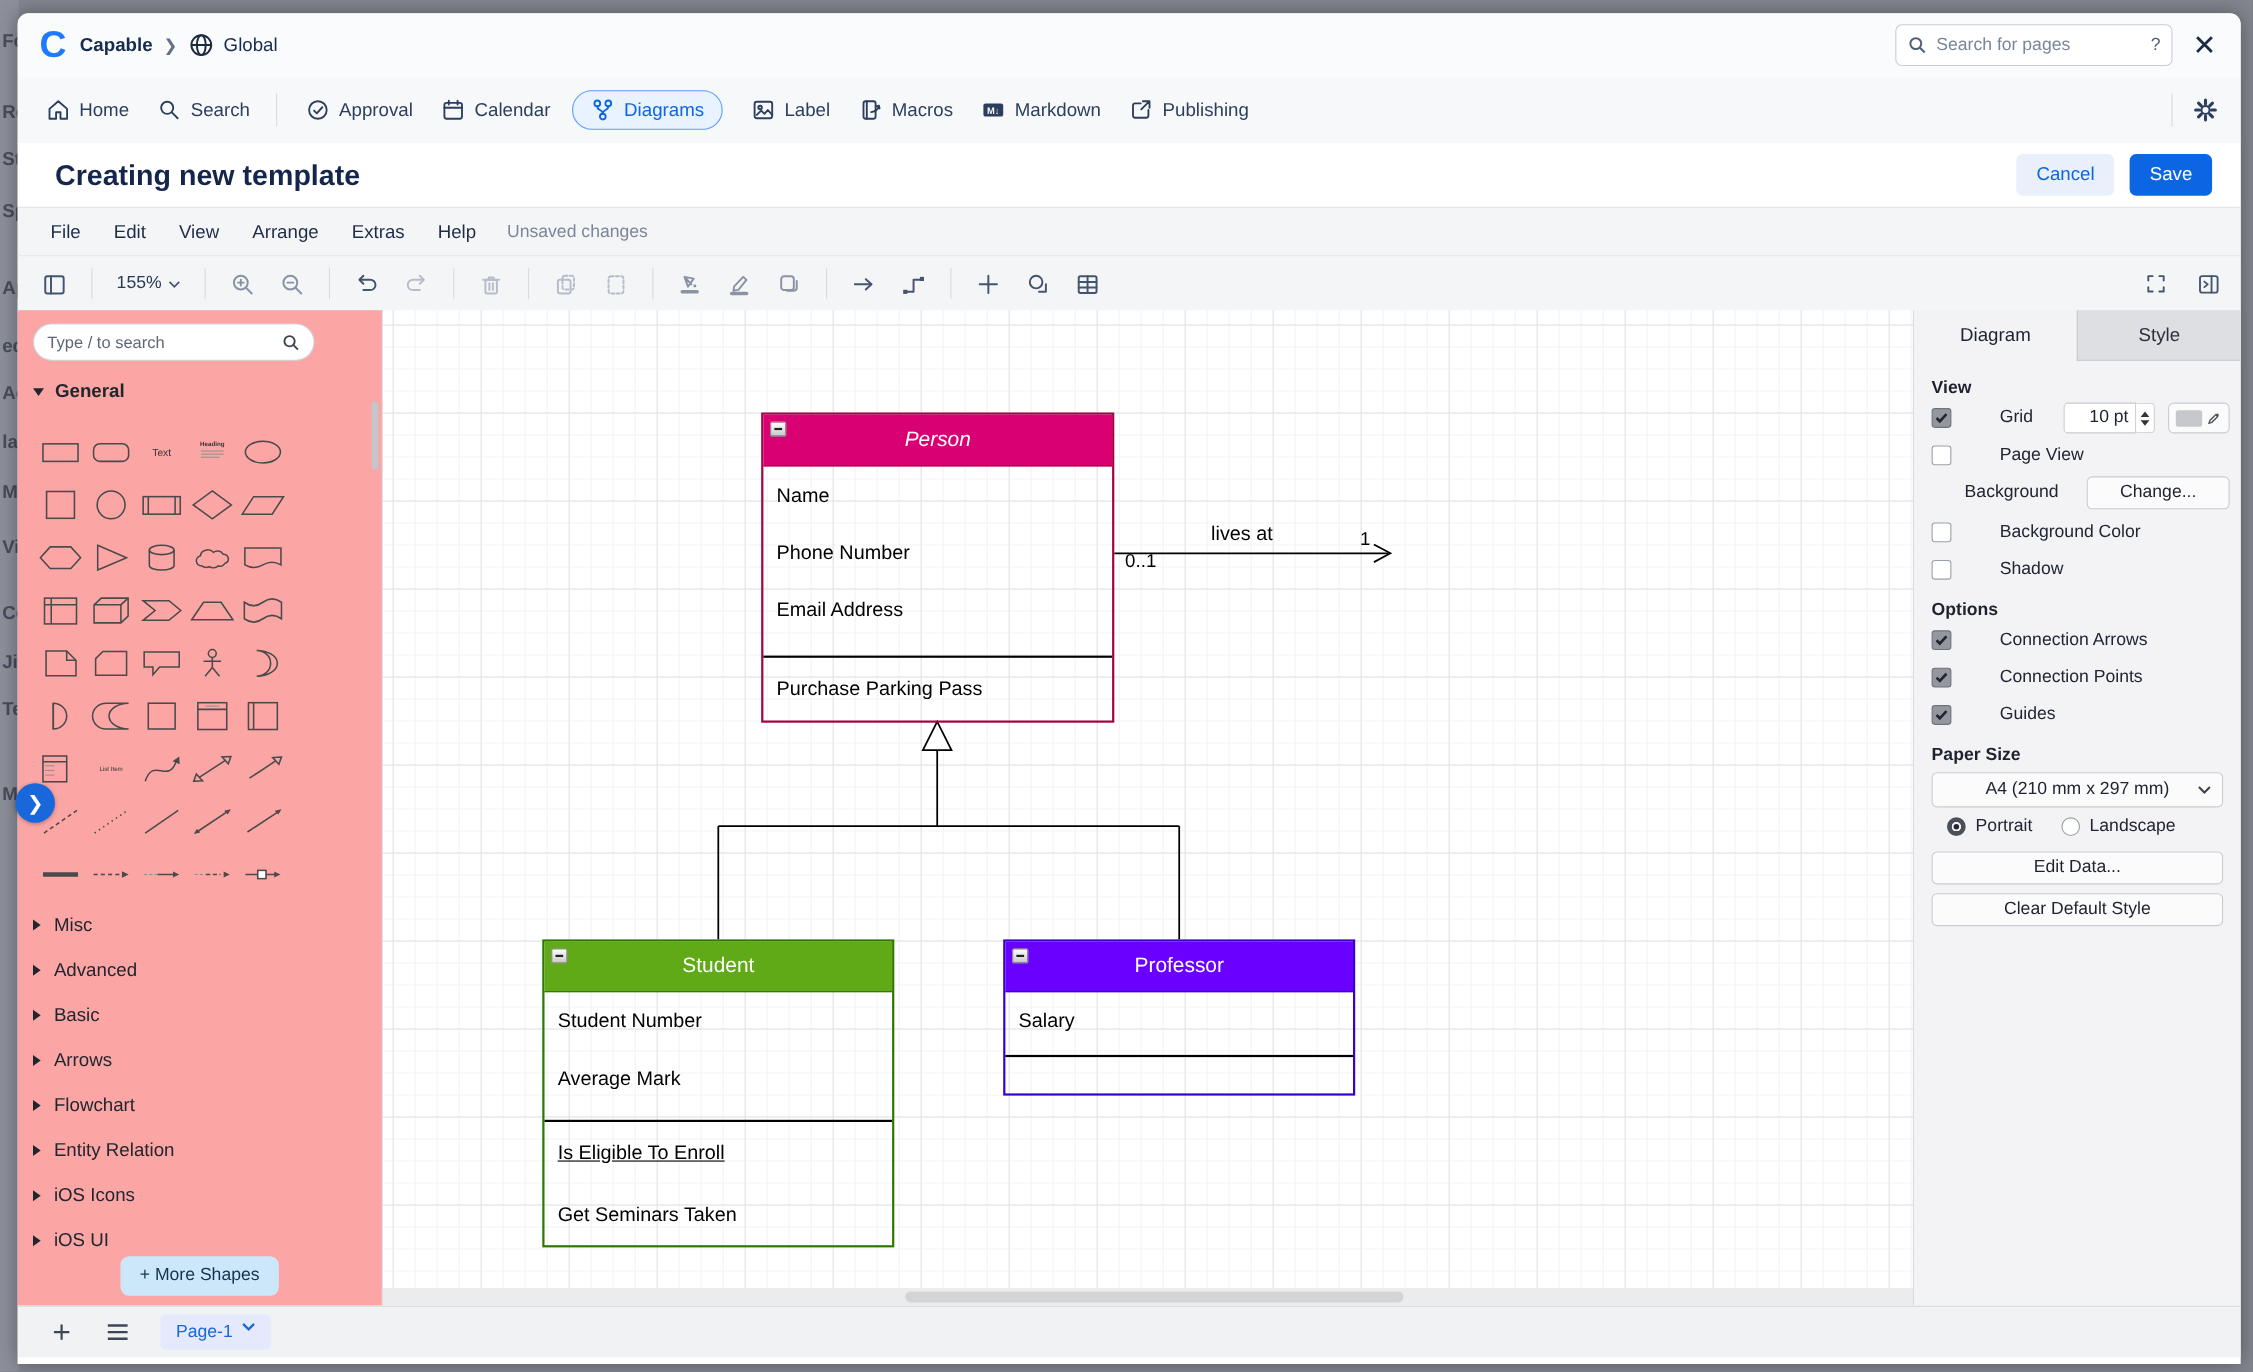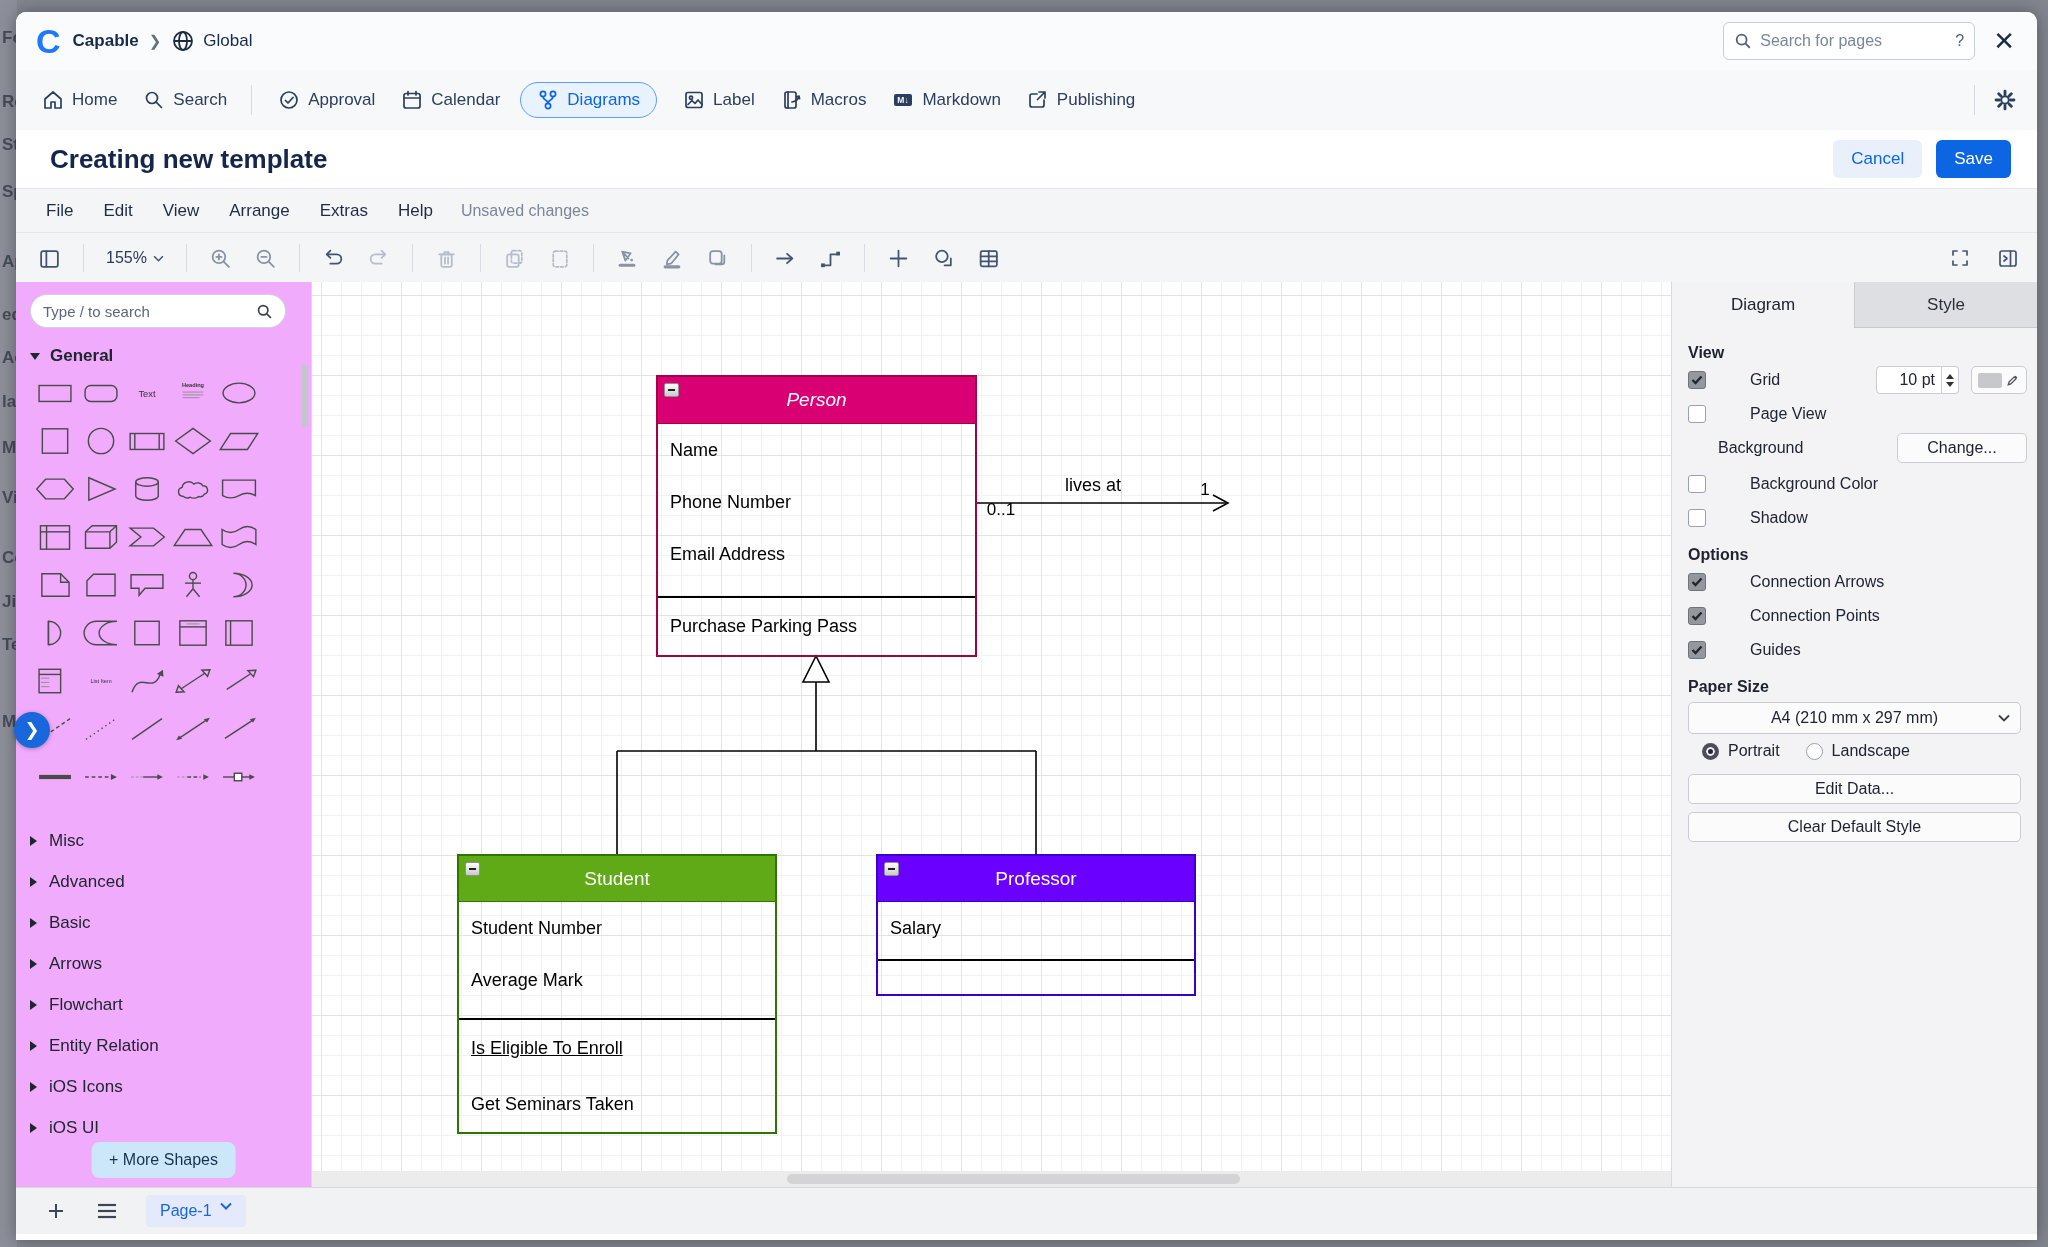--- a/index.html
+++ b/index.html
@@ -35,26 +35,26 @@
   .menu-item{font-size:17px;color:#1f2c45;margin-left:30px;cursor:pointer;}
   .menu-status{font-size:16px;color:#7c8698;margin-left:28px;}
   .toolbar{position:absolute;left:0;top:220px;width:100%;height:50px;background:#f4f5f7;border-top:1px solid #e4e6ea;border-bottom:1px solid #dcdfe3;display:flex;align-items:center;}
   .tool{margin-left:22px;display:flex;align-items:center;color:#44546f;cursor:pointer;}
   .tool.dim{color:#8993a4;} .tool.off{color:#b6bdc9;}
   .tool-sep{width:1px;height:28px;background:#d8dbe1;margin-left:22px;}
   .zoomlvl{font-size:16px;color:#2c3a53;display:flex;align-items:center;gap:6px;}
   .tool-right{margin-left:auto;display:flex;align-items:center;margin-right:18px;gap:26px;color:#44546f;}
   .content{position:absolute;left:0;top:270px;width:100%;height:905px;display:flex;}
   
-  .sidebar{position:relative;width:296px;height:100%;background:#f0abfc;border-right:1px solid #d7dade;box-sizing:border-box;flex:0 0 auto;}
+  .sidebar{position:relative;width:332px;height:100%;background:#fca5a5;border-right:1px solid #d7dade;box-sizing:border-box;flex:0 0 auto;}
   .shape-search{position:absolute;left:14px;top:12px;width:256px;height:34px;border:1px solid #cfd3da;border-radius:17px;background:#fff;display:flex;align-items:center;padding:0 12px;box-sizing:border-box;}
   .shape-search .ph{color:#5d6776;font-size:15px;flex:1;}
   .sec-head{position:absolute;left:14px;top:64px;font-size:17px;font-weight:700;color:#20262e;display:flex;align-items:center;gap:10px;}
   .palette{position:absolute;left:16px;top:96px;width:232px;display:grid;grid-template-columns:repeat(5,46px);grid-auto-rows:48px;}
-  .pal-cell{display:flex;align-items:flex-start;justify-content:center;cursor:pointer;}
+  .pal-cell{display:flex;align-items:flex-end;justify-content:center;cursor:pointer;}
   svg.pal{width:42px;height:30px;stroke:#4a4a4a;fill:none;stroke-width:1.5;}
   svg.pal .t{fill:#333;stroke:none;font-size:10px;text-anchor:middle;font-family:"Liberation Sans",sans-serif;}
   svg.pal .tt{fill:#333;stroke:none;font-size:6px;text-anchor:middle;}
   svg.pal .thin{stroke:#8a8a8a;stroke-width:0.9;}
   svg.pal .solid{fill:#4a4a4a;stroke:none;}
   .sections{position:absolute;left:14px;top:538px;width:260px;}
   .sec-item{display:flex;align-items:center;gap:12px;font-size:17px;color:#20262e;height:41px;cursor:pointer;}
   .tri{width:0;height:0;border-left:7px solid #20262e;border-top:5px solid transparent;border-bottom:5px solid transparent;}
   .more-shapes{position:absolute;left:50%;transform:translateX(-50%);top:860px;background:#cce7fa;color:#17324d;font-size:16px;border:none;border-radius:8px;padding:9px 18px;cursor:pointer;white-space:nowrap;font-family:inherit;}
   .side-scroll{position:absolute;right:3px;top:83px;width:6px;height:62px;background:#c3c6cb;border-radius:3px;}
@@ -69,21 +69,21 @@
   .uml .head .ttl{position:absolute;left:0;right:0;top:50%;transform:translateY(-50%);}
   .uml .collapse{position:absolute;left:6px;top:6px;width:15px;height:14px;background:linear-gradient(#fff,#c9c9c9);border:1px solid #909090;border-radius:2px;box-sizing:border-box;display:flex;align-items:center;justify-content:center;}
   .uml .collapse::after{content:"";width:7px;height:2px;background:#222;}
   .uml .row{position:relative;font-size:18px;color:#000;display:flex;align-items:center;padding-left:12px;box-sizing:border-box;}
   .uml .divider{height:0;border-top:2px solid #000;}
   .edge-label{position:absolute;font-size:18px;color:#000;white-space:nowrap;transform:translate(-50%,-50%);}
   .mult{position:absolute;font-size:17px;color:#000;white-space:nowrap;transform:translate(-50%,-50%);}
   .hscroll{position:absolute;left:0;bottom:0;height:16px;width:100%;background:#ececed;}
   .hscroll .thumb{position:absolute;top:3px;height:10px;background:#d4d4d6;border-radius:5px;}
   
-  .rpanel{position:relative;width:366px;height:100%;background:#f3f3f5;border-left:1px solid #d7dade;box-sizing:border-box;flex:0 0 auto;font-size:16px;color:#202533;}
+  .rpanel{position:relative;width:298px;height:100%;background:#f3f3f5;border-left:1px solid #d7dade;box-sizing:border-box;flex:0 0 auto;font-size:16px;color:#202533;}
   .rtabs{display:flex;height:46px;}
   .rtab{flex:1;display:flex;align-items:center;justify-content:center;font-size:17px;cursor:pointer;}
   .rtab.inactive{background:#dedfe2;border-bottom:1px solid #c9cacd;border-left:1px solid #c9cacd;color:#2b303c;}
   .rgroup-head{font-weight:700;margin:16px 0 6px 16px;font-size:16px;color:#1d222e;}
   .rrow{display:flex;align-items:center;margin:0 16px 10px 16px;min-height:24px;position:relative;gap:32px;}
   .cb{width:18px;height:18px;border-radius:3px;box-sizing:border-box;margin-right:12px;flex:0 0 auto;display:flex;align-items:center;justify-content:center;}
   .cb.unchecked{background:#fff;border:1px solid #9aa0ab;}
   .cb.checked{background:#94979e;border:1px solid #6f737c;}
   .cb.checked svg{stroke:#23262e;stroke-width:2.4;fill:none;}
   .gridsize{position:absolute;right:62px;display:flex;align-items:center;}

